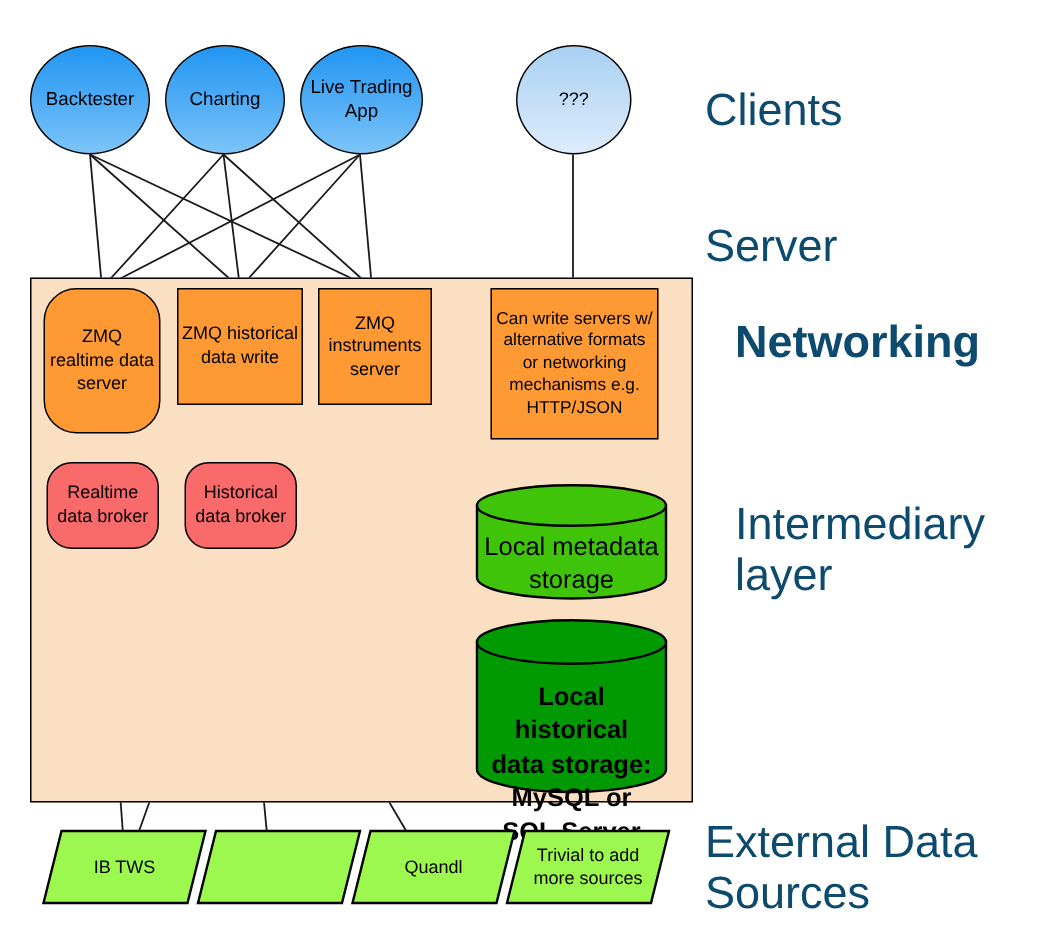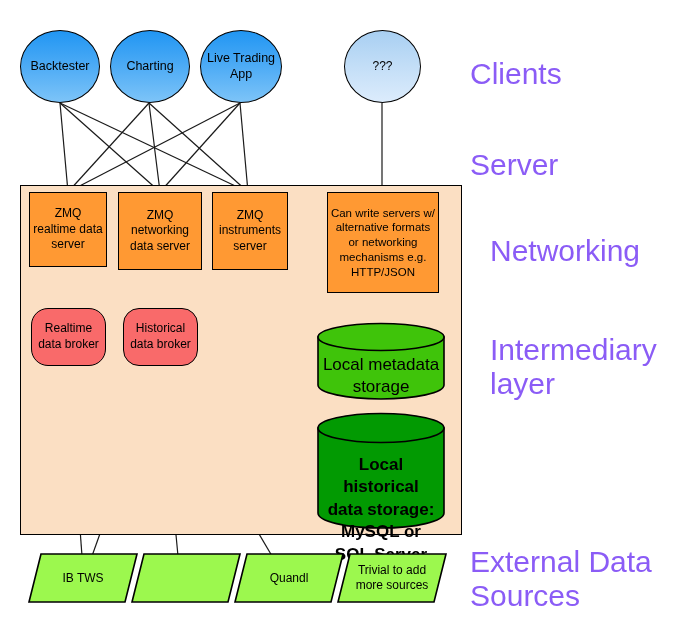--- a/index.html
+++ b/index.html
@@ -118,21 +118,21 @@
     width: 100%;
     text-align: center;
     font-size: 12px;
     line-height: 1.3;
     color: #000000;
   }
 
   
   .biglabel {
     position: absolute;
-    color: #8b5cf6;
+    color: #0c4a6e;
     font-size: 30px;
     line-height: 1.12;
     white-space: pre-line;
   }
 </style>
 </head>
 <body>
 
 <div id="canvas">
 
@@ -177,25 +177,25 @@
   <div class="circle" style="left:110px; top:30px; width:80px; height:73px;">
     <span>Charting</span>
   </div>
   <div class="circle" style="left:200px; top:30px; width:82px; height:73px;justify-content:center;">
     <span>Live Trading App</span>
   </div>
   <div class="circle pale" style="left:344px; top:30px; width:77px; height:73px;">
     <span>???</span>
   </div>
 
-  <div class="obox" style="left:29px; top:192px; width:78px; height:75px;">
+  <div class="obox" style="left:29px; top:192px; width:78px; height:97px;border-radius:22px;">
     <span>ZMQ realtime data server</span>
   </div>
   <div class="obox" style="left:118px; top:192px; width:84px; height:78px;">
-    <span>ZMQ networking data server</span>
+    <span>ZMQ historical data write</span>
   </div>
   <div class="obox" style="left:212px; top:192px; width:76px; height:78px;">
     <span>ZMQ instruments server</span>
   </div>
   <div class="obox tall" style="left:327px; top:192px; width:112px; height:101px;">
     <span>Can write servers w/ alternative formats or networking mechanisms e.g. HTTP/JSON</span>
   </div>
 
   <div class="rbox" style="left:31px; top:308px; width:75px; height:58px;border-radius:17px;">
     <span>Realtime data broker</span>
@@ -244,19 +244,19 @@
     <svg width="112" height="52" viewBox="0 0 112 52" xmlns="http://www.w3.org/2000/svg">
       <polygon points="14,2 110,2 98,50 2,50" fill="#9cf84e" stroke="#000000" stroke-width="1.6"></polygon>
     </svg>
     <div class="para-label" style="top:11px; padding:0 10px; box-sizing:border-box; line-height:1.25;">Trivial to add more sources</div>
   </div>
 
   <div class="biglabel" style="left:470px; top:57px;">Clients</div>
 
   <div class="biglabel" style="left:470px; top:148px;">Server</div>
 
-  <div class="biglabel" style="left:490px; top:234px;">Networking</div>
+  <div class="biglabel" style="left:490px; top:212px;font-weight:bold;">Networking</div>
 
   <div class="biglabel" style="left:490px; top:333px; width:200px;">Intermediary layer</div>
 
   <div class="biglabel" style="left:470px; top:545px; width:225px;">External Data Sources</div>
 
 </div>
 
 </body></html>

